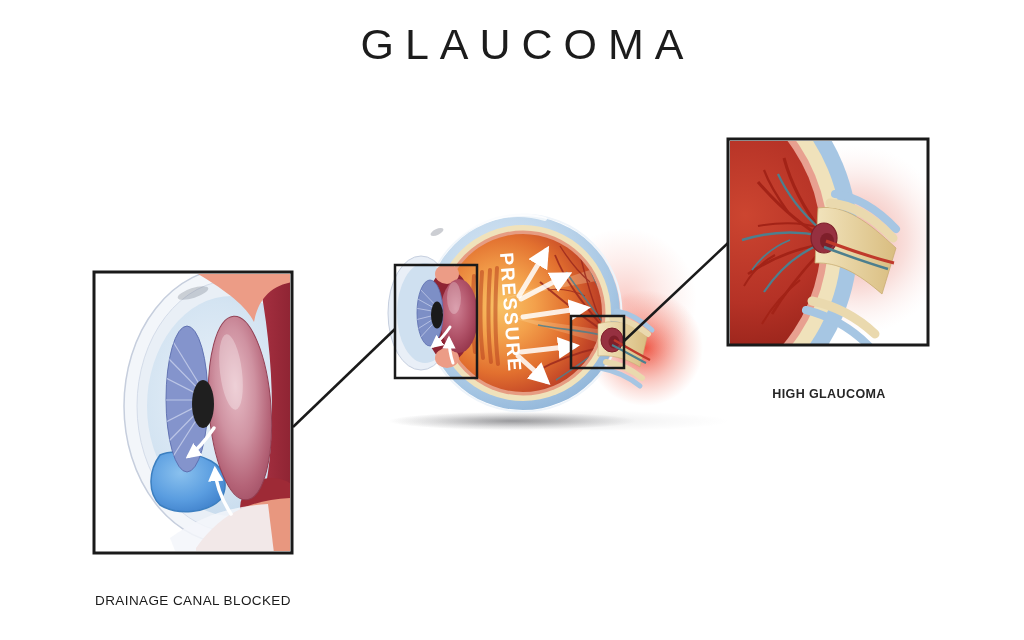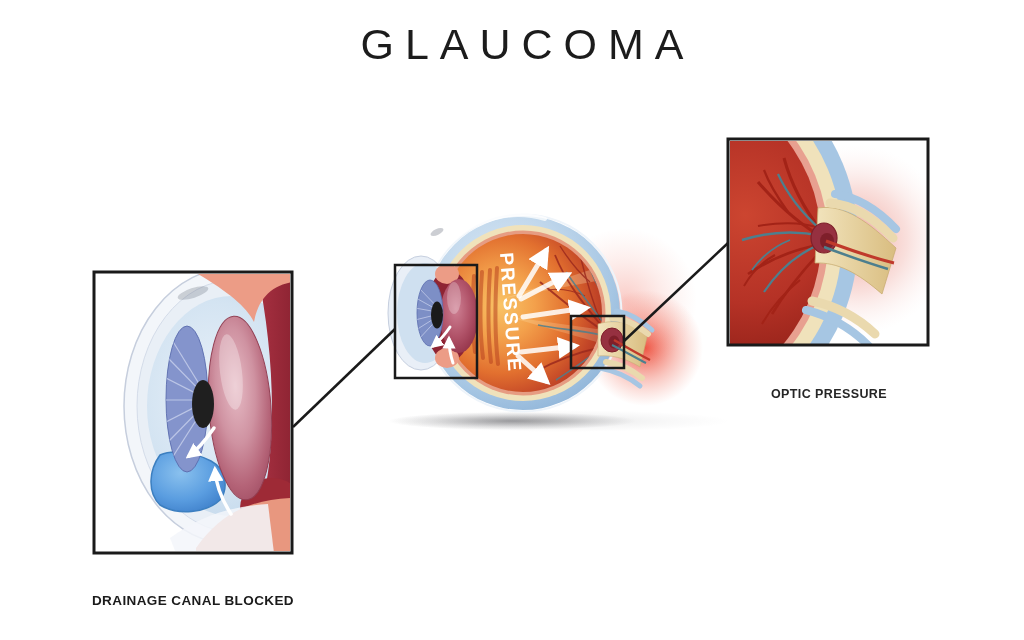--- a/index.html
+++ b/index.html
@@ -3,21 +3,21 @@
 <meta charset="utf-8">
 <style>
   html,body{margin:0;padding:0;background:#fff;}
   .stage{position:relative;width:1024px;height:640px;background:#fff;overflow:hidden;
          font-family:"Liberation Sans",sans-serif;}
   .title{position:absolute;top:20px;left:10px;width:1024px;text-align:center;
          font-size:43px;font-weight:400;letter-spacing:11px;text-indent:11px;color:#1c1c1c;}
   .artwork{position:absolute;top:0;left:0;}
   .caption{position:absolute;text-align:center;white-space:pre;color:#1b1b1b;}
   .cap-left{left:43px;top:557px;width:300px;}
-  .cap-left .cap-title{font-size:13.5px;font-weight:700;letter-spacing:.4px;margin-bottom:20px;}
+  .cap-left .cap-title{font-size:13.5px;font-weight:400;letter-spacing:.4px;margin-bottom:20px;}
   .cap-right{left:679px;top:350px;width:300px;}
   .cap-right .cap-line{font-size:12.5px;font-weight:700;letter-spacing:.4px;line-height:17.5px;color:#262626;}
 </style>
 </head>
 <body>
 
 <div class="stage">
 
   <div class="title">GLAUCOMA</div>
 
@@ -288,16 +288,16 @@
       <rect x="728" y="139" width="200" height="206" fill="none" stroke="#1a1a1a" stroke-width="3"></rect>
     </g>
   </svg>
 
   <div class="caption cap-left">
     <div class="cap-title">DRAINAGE CANAL BLOCKED</div>
     
     
   </div>
   <div class="caption cap-right">
-    <div class="cap-line">OPTIC PRESSURE</div>
+    <div class="cap-line">HIGH GLAUCOMA</div>
   </div>
 
 </div>
 
 </body></html>

